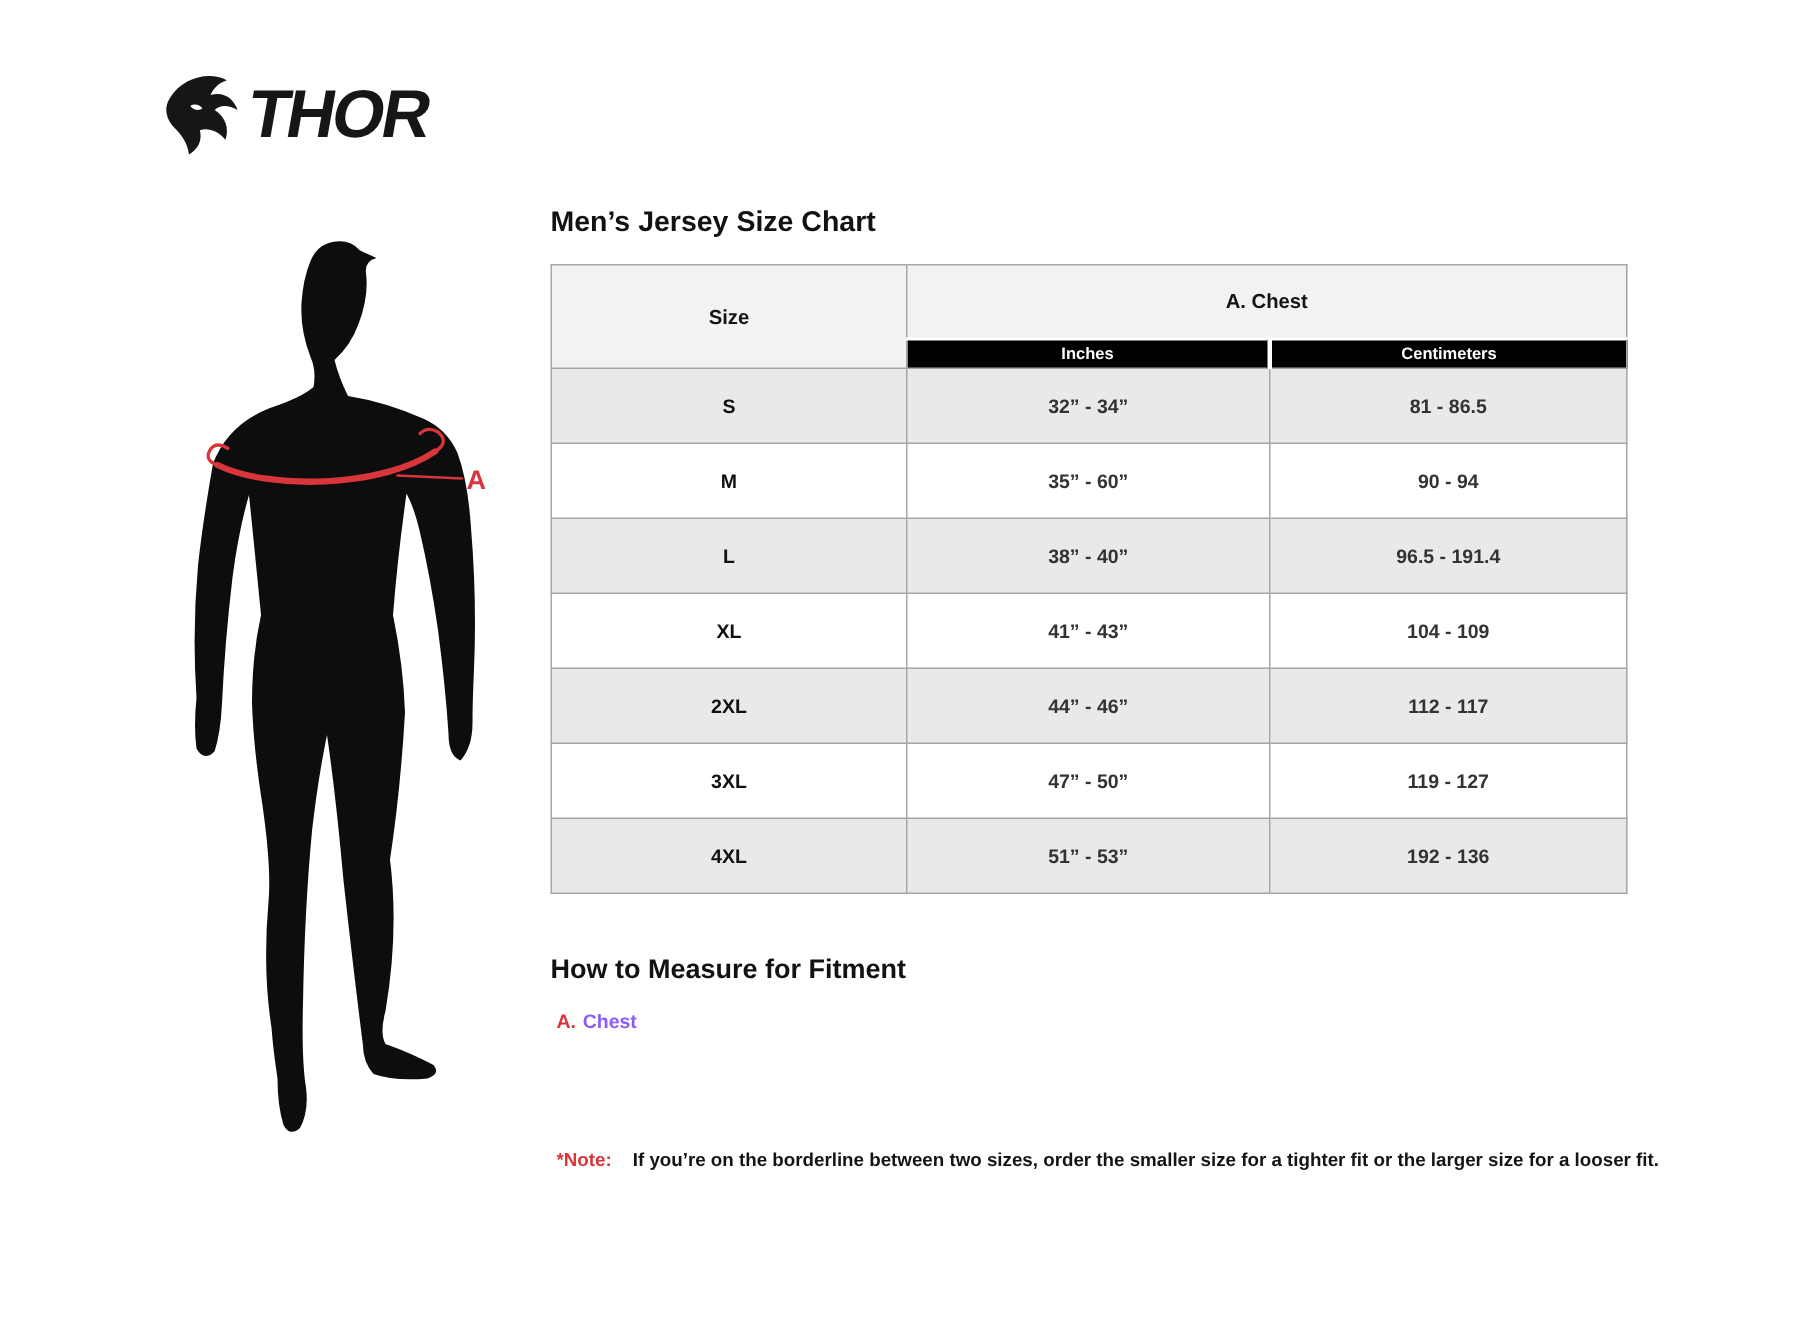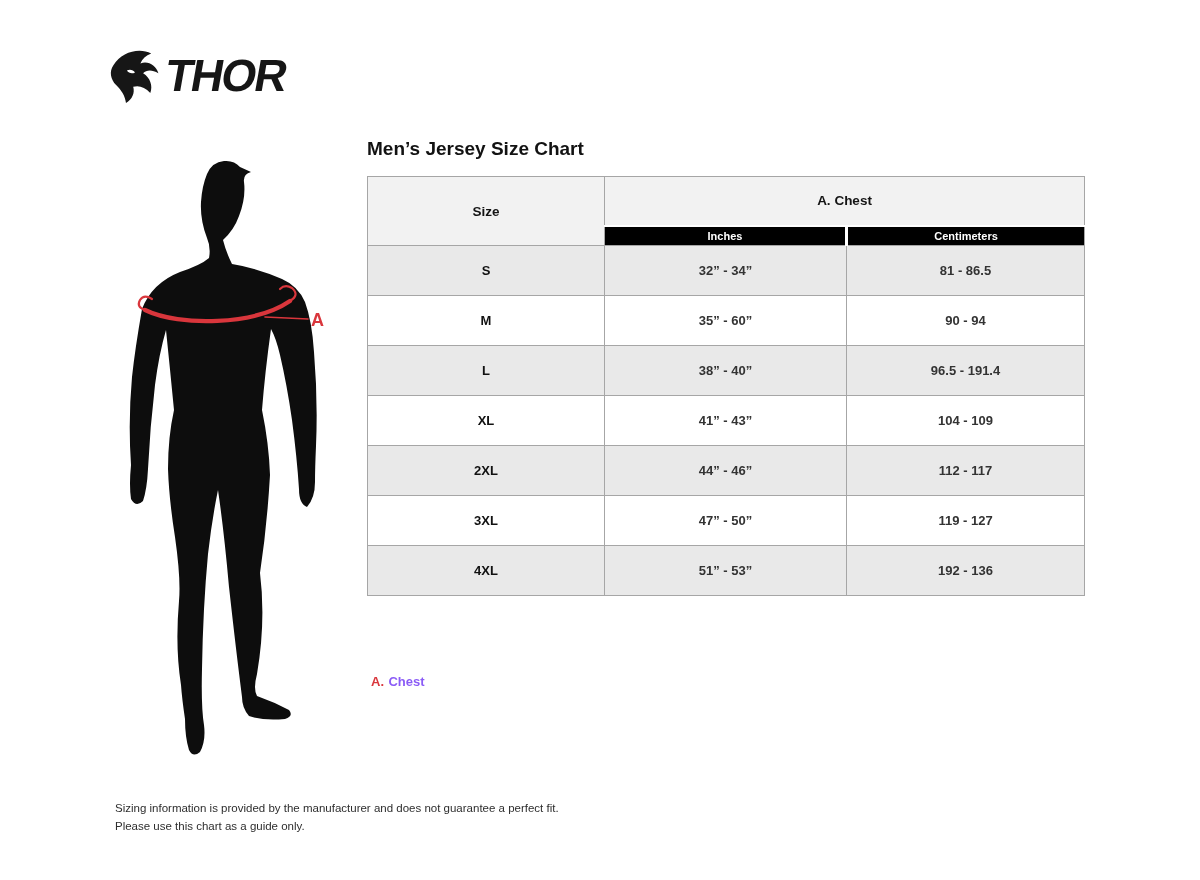--- a/index.html
+++ b/index.html
@@ -136,27 +136,28 @@
         <td>119 - 127</td>
       </tr>
       <tr>
         <th>4XL</th>
         <td>51” - 53”</td>
         <td>192 - 136</td>
       </tr>
     </tbody>
   </table>
 
+  <div class="measure-title">How to Measure for Fitment</div>
 
   <div class="measure-item">
     <div>
       <span class="measure-key">A.</span>
       <span class="measure-name">Chest</span>
     </div>
   </div>
 
+  <div class="note-line">
+    <span class="note-label">*Note:</span>
+    <span class="note-text">If you’re on the borderline between two sizes, order the smaller size for a tighter fit or the larger size for a looser fit.</span>
+  </div>
 
-  <div class="disclaimer">
-    <div>Sizing information is provided by the manufacturer and does not guarantee a perfect fit.</div>
-    <div>Please use this chart as a guide only.</div>
-  </div>
 
 </div>
 
 </body></html>

